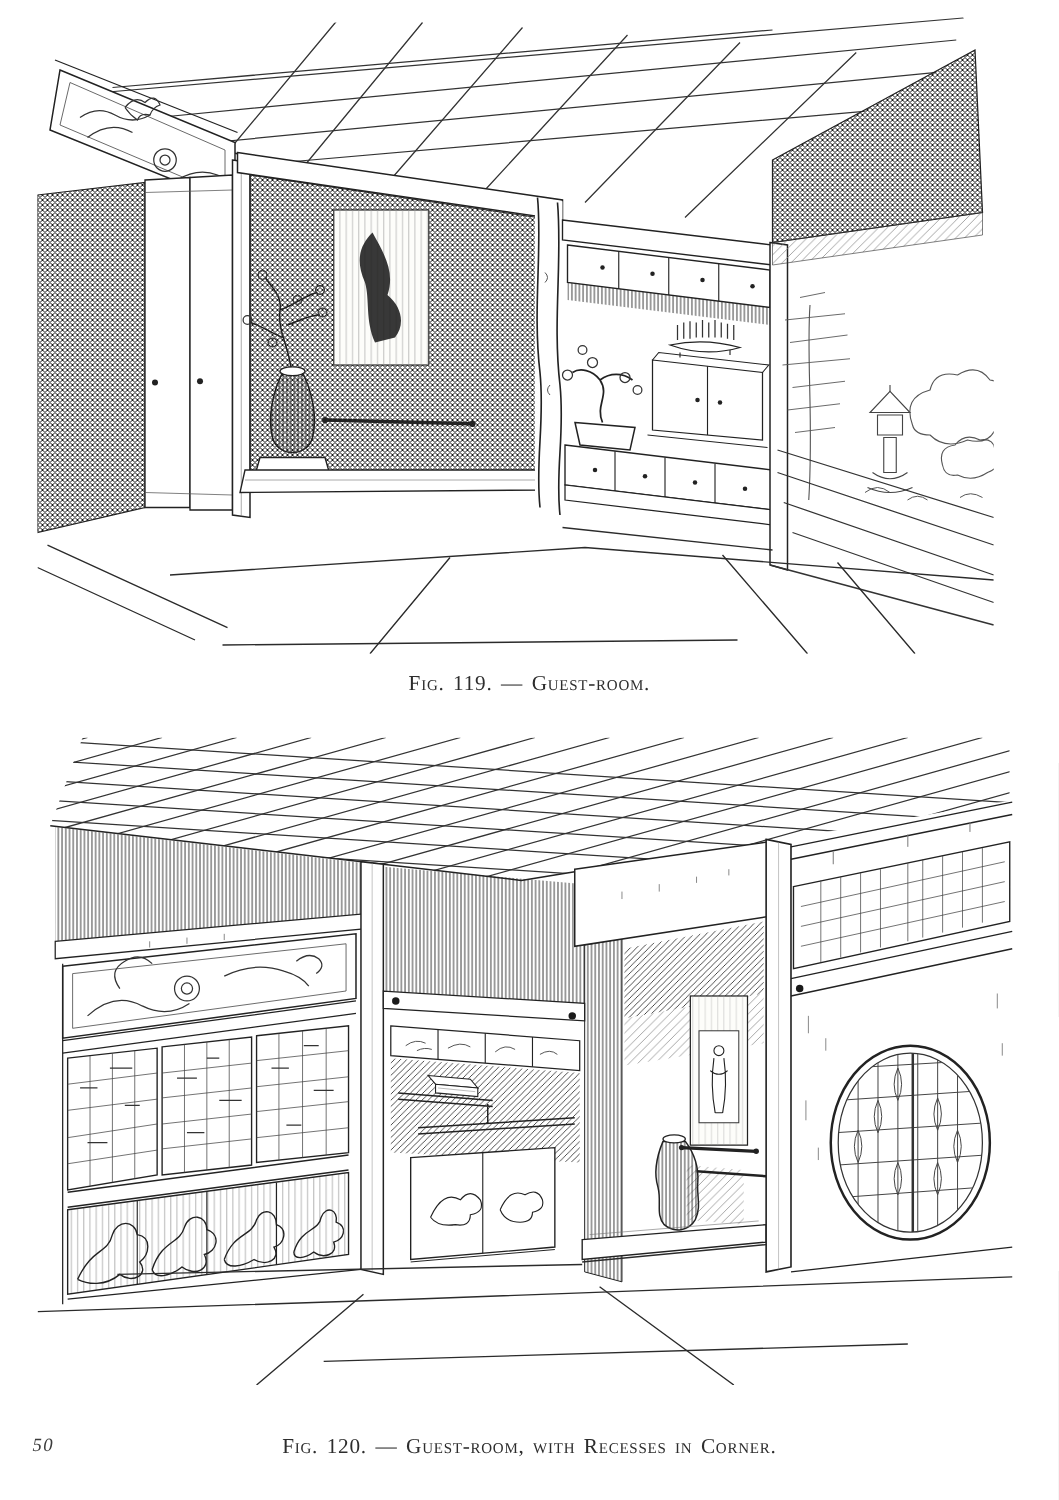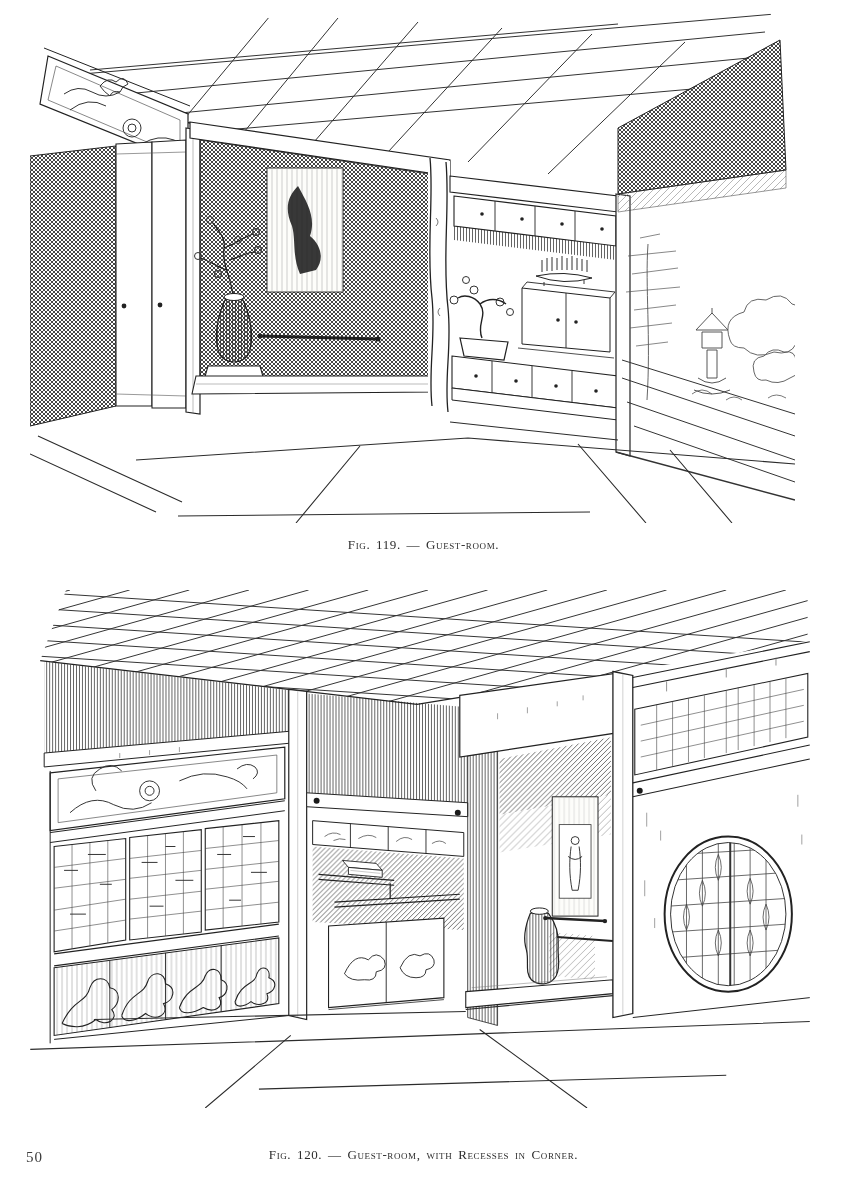--- a/index.html
+++ b/index.html
@@ -2,25 +2,25 @@
 <html><head>
 <meta charset="utf-8">
 <style>
   html,body{margin:0;padding:0;background:#e8e8e8;}
   .page{position:relative;width:847px;height:1200px;background:#ffffff;overflow:hidden;
         font-family:"Liberation Serif", serif;}
   figure{margin:0;padding:0;}
   .art{position:absolute;}
   .art svg{display:block;width:100%;height:100%;}
   .caption{position:absolute;left:0;width:847px;text-align:center;
-           font-variant:small-caps;font-size:13px;letter-spacing:.6px;word-spacing:2px;
+           font-variant:small-caps;font-size:17px;letter-spacing:.6px;word-spacing:2px;
            color:#2d2d2d;}
   .cap1{top:537px;}
   .cap2{top:1111px;margin-top:36px;}
-  .page-number{position:absolute;left:26px;top:1149px;
+  .page-number{position:absolute;left:26px;top:1149px;font-style:italic;
                font-size:15px;letter-spacing:1px;color:#3c3c3c;}
 </style>
 </head>
 <body>
 
 <div class="page">
 
   <figure>
     <div class="art" style="left:30px;top:8px;width:765px;height:515px;" role="img" aria-label="Line engraving, perspective view of a Japanese guest-room: tokonoma alcove with dark hanging scroll and vase with branch, staggered shelves with cupboards, bonsai and tray, sliding screens and dark doorway at left, garden with tree, bushes and stone lantern at right, tatami floor.">
       <svg viewBox="0 0 765 515">

